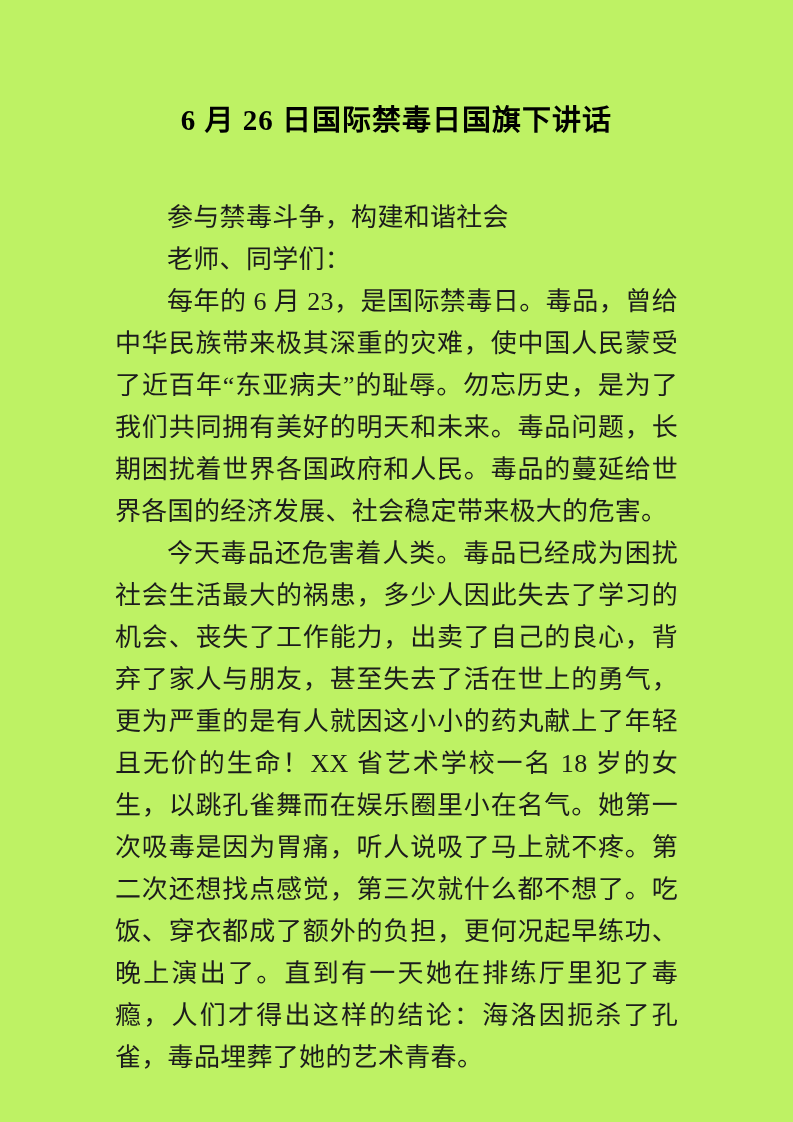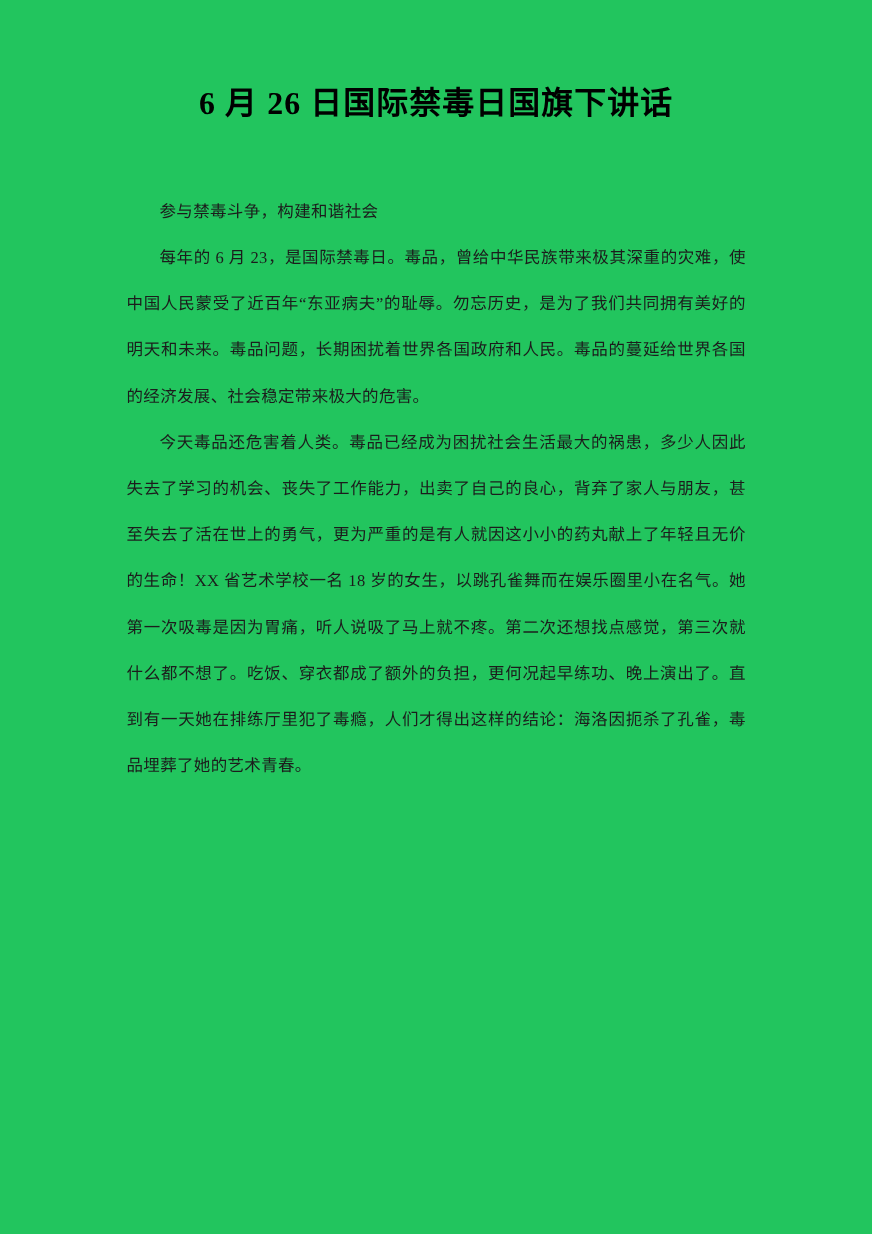--- a/index.html
+++ b/index.html
@@ -5,51 +5,52 @@
   html, body {
     margin: 0;
     padding: 0;
     background: #ffffff;
   }
   .page {
     position: relative;
     width: 793px;
     height: 1122px;
     margin: 0 auto;
-    background: #22c55e;
+    background: #bef264;
     box-sizing: border-box;
-    padding: 74px 115px 0 115px;
+    padding: 99px 115px 0 115px;
     overflow: hidden;
     font-family: "Liberation Serif", "DejaVu Serif", serif;
   }
   .doc-title {
     margin: 0 0 56px 0;
     font-size: 29px;
     line-height: 42px;
     font-weight: 700;
     text-align: center;
     color: #000000;
     letter-spacing: 1px;
     white-space: nowrap;
   }
   .doc-body p {
     margin: 0;
-    font-size: 15px;
+    font-size: 26px;
     line-height: 42px;
     color: #1c1c1c;
     text-align: justify;
     text-indent: 2em;
     letter-spacing: 0.3px;
     word-break: break-all;
   }
 </style>
 </head>
 <body>
 
 <div class="page">
   <h1 class="doc-title">6 月 26 日国际禁毒日国旗下讲话</h1>
 
   <div class="doc-body">
     <p>参与禁毒斗争，构建和谐社会</p>
+    <p>老师、同学们：</p>
     <p>每年的 6 月 23，是国际禁毒日。毒品，曾给中华民族带来极其深重的灾难，使中国人民蒙受了近百年“东亚病夫”的耻辱。勿忘历史，是为了我们共同拥有美好的明天和未来。毒品问题，长期困扰着世界各国政府和人民。毒品的蔓延给世界各国的经济发展、社会稳定带来极大的危害。</p>
     <p>今天毒品还危害着人类。毒品已经成为困扰社会生活最大的祸患，多少人因此失去了学习的机会、丧失了工作能力，出卖了自己的良心，背弃了家人与朋友，甚至失去了活在世上的勇气，更为严重的是有人就因这小小的药丸献上了年轻且无价的生命！XX 省艺术学校一名 18 岁的女生，以跳孔雀舞而在娱乐圈里小在名气。她第一次吸毒是因为胃痛，听人说吸了马上就不疼。第二次还想找点感觉，第三次就什么都不想了。吃饭、穿衣都成了额外的负担，更何况起早练功、晚上演出了。直到有一天她在排练厅里犯了毒瘾，人们才得出这样的结论：海洛因扼杀了孔雀，毒品埋葬了她的艺术青春。</p>
   </div>
 </div>
 
 </body></html>

